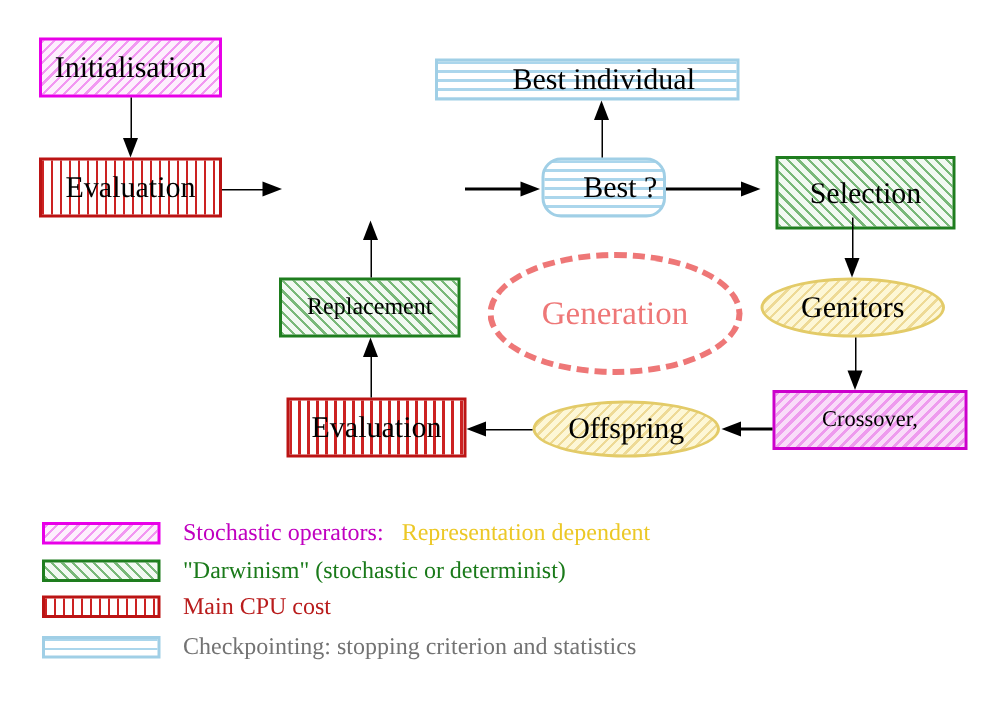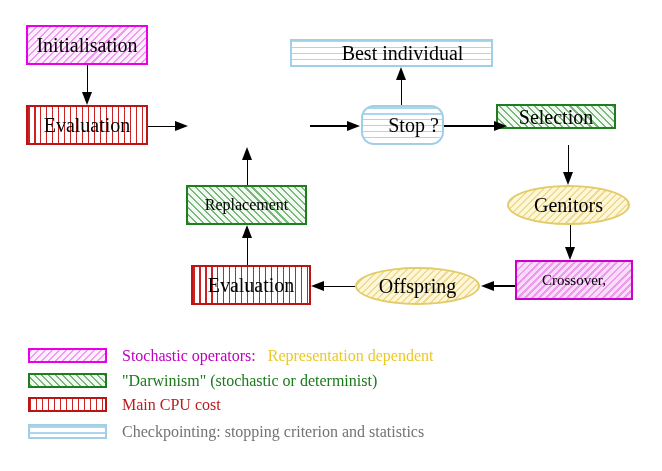--- a/index.html
+++ b/index.html
@@ -77,45 +77,48 @@
   <div class="node stripe-red" style="left:26px;top:105px;width:122px;height:40px">
     <span class="lbl">Evaluation</span>
   </div>
 
   <div class="node stripe-cyan" style="left:290px;top:39px;width:203px;height:28px">
     <span class="lbl">Best individual</span>
   </div>
 
 
   <div class="node stripe-cyan rounded" style="left:361px;top:105px;width:83px;height:40px">
-    <span class="lbl">Stop ?</span>
+    <span class="lbl">Best ?</span>
   </div>
 
-  <div class="node hatch-green" style="left:496px;top:104px;width:120px;height:25px">
+  <div class="node hatch-green" style="left:517px;top:104px;width:120px;height:49px">
     <span class="lbl">Selection</span>
   </div>
 
   <div class="node hatch-green" style="left:186px;top:185px;width:121px;height:40px">
     <span class="lbl-sm">Replacement</span>
   </div>
 
+  <div class="node ellipse-dashed" style="left:325px;top:168px;width:170px;height:82px">
+    <span>Generation</span>
+  </div>
 
   <div class="node ellipse-yellow" style="left:507px;top:185px;width:123px;height:40px">
     <span class="lbl">Genitors</span>
   </div>
 
   <div class="node stripe-red" style="left:191px;top:265px;width:120px;height:40px">
     <span class="lbl">Evaluation</span>
   </div>
 
   <div class="node ellipse-yellow" style="left:355px;top:267px;width:125px;height:38px">
     <span class="lbl">Offspring</span>
   </div>
 
-  <div class="node hatch-magenta-dense" style="left:515px;top:260px;width:118px;height:40px;flex-direction:column">
+  <div class="node hatch-magenta-dense" style="left:515px;top:260px;width:130px;height:40px;flex-direction:column">
     <span class="lbl-xs">Crossover,</span>
   </div>
 
   <div>
     <div class="aline vline" style="left:86.5px;top:65px;height:28px"></div>
     <div class="ah ah-down" style="left:82px;top:92px"></div>
   </div>
   <div>
     <div class="aline hline" style="left:148px;top:125.5px;width:28px"></div>
     <div class="ah ah-right" style="left:175px;top:121px"></div>

